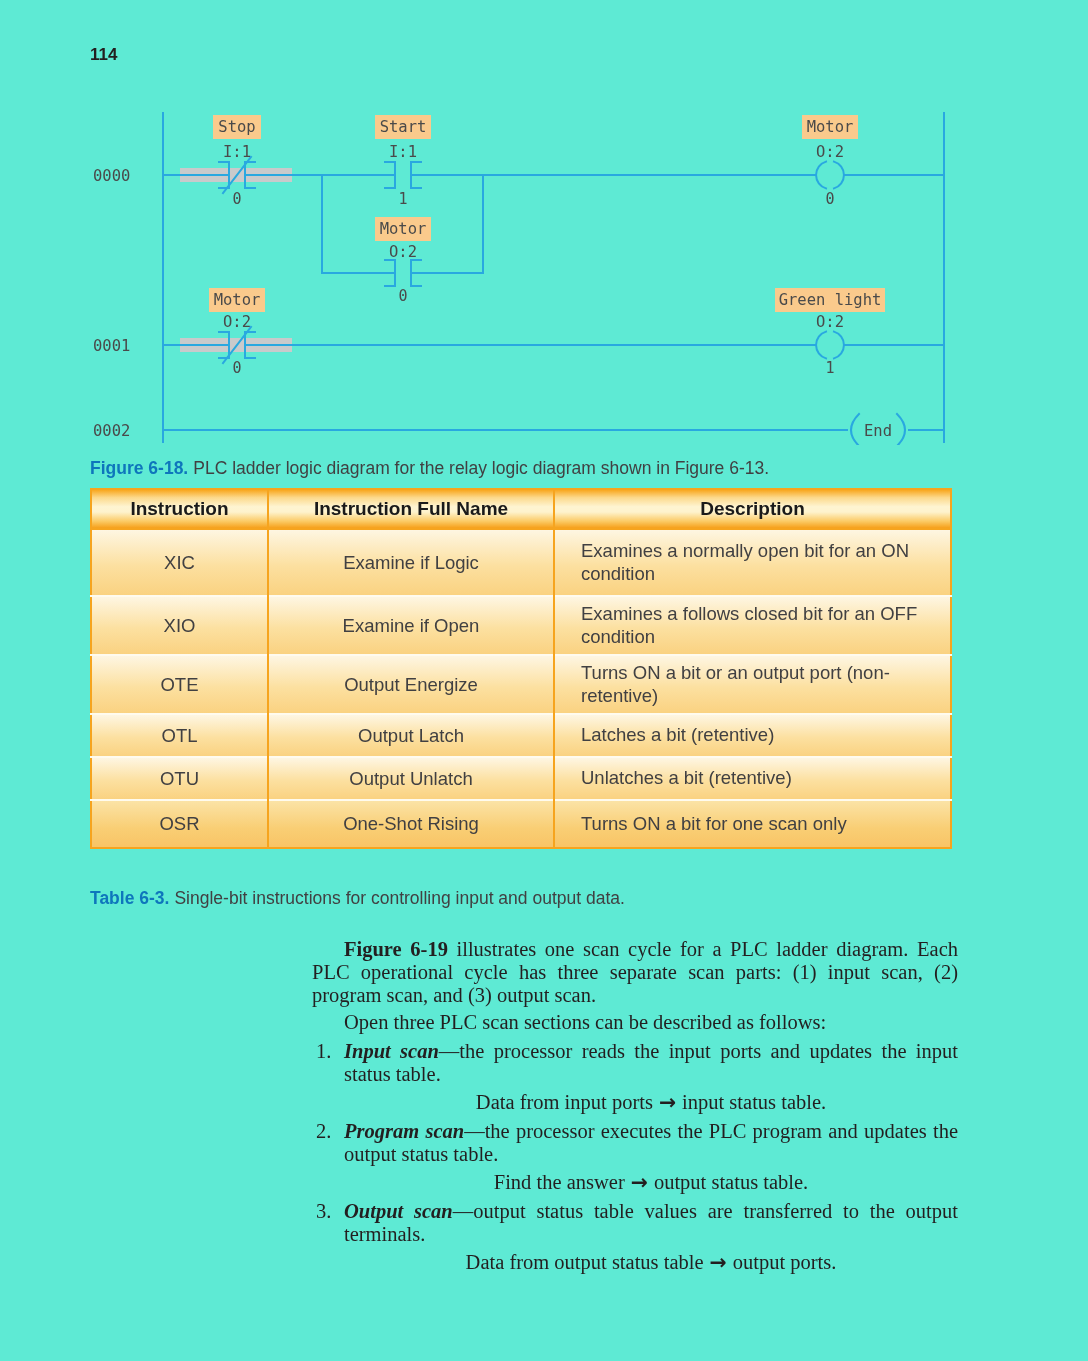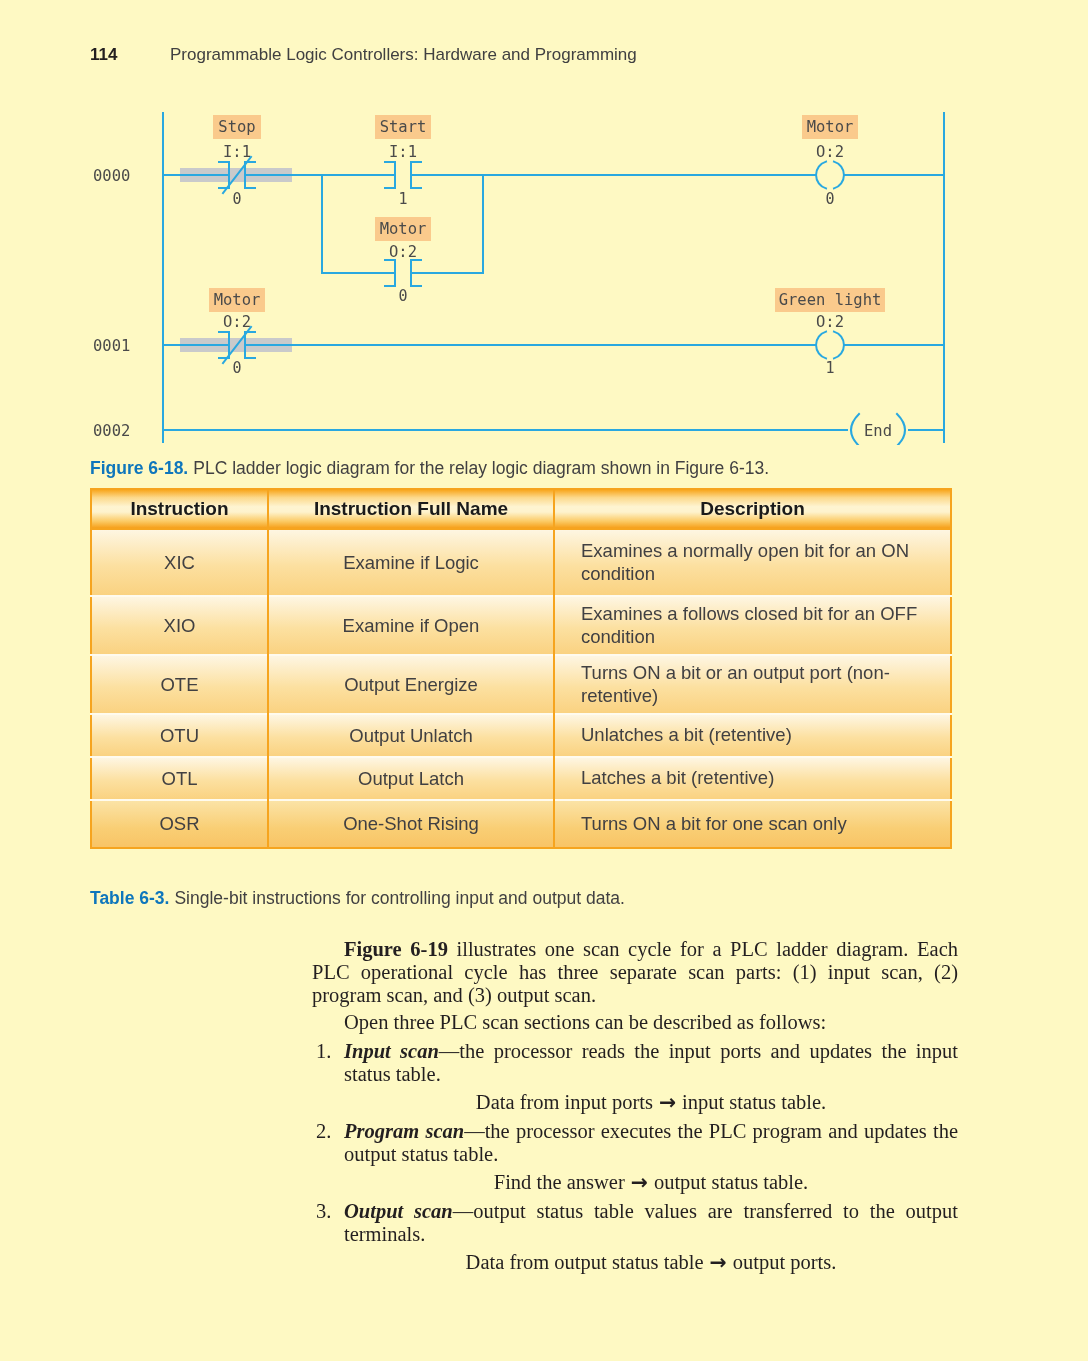--- a/index.html
+++ b/index.html
@@ -1,16 +1,16 @@
 <!DOCTYPE html>
 <html><head>
 <meta charset="utf-8">
 <style>
   html,body{margin:0;padding:0;background:#fff;}
-  .page{position:relative;width:1088px;height:1361px;background:#fef9c3;overflow:hidden;
+  .page{position:relative;width:1088px;height:1361px;background:#5eead4;overflow:hidden;
         font-family:"Liberation Sans",sans-serif;color:#231F20;}
 
   
   .runhead{position:absolute;top:45px;left:90px;width:900px;font-size:17px;}
   .runhead .folio{font-weight:bold;color:#231F20;}
   .runhead .title{position:absolute;left:80px;top:0;color:#404041;}
 
   
   .diagram{position:absolute;left:85px;top:105px;width:875px;height:340px;}
   .w{stroke:#29A8E0;stroke-width:2;fill:none;stroke-linecap:square;}
@@ -55,21 +55,20 @@
   .subline{padding-left:32px;margin-top:5px;text-align:center;}
   .arrow{font-family:"DejaVu Sans",sans-serif;font-weight:bold;margin:0 6px;}
 </style>
 </head>
 <body>
 
 <div class="page">
 
   <div class="runhead">
     <span class="folio">114</span>
-    <span class="title">Programmable Logic Controllers: Hardware and Programming</span>
   </div>
 
   <svg class="diagram" width="875" height="340" viewBox="0 0 875 340" xmlns="http://www.w3.org/2000/svg">
 
     <rect class="hl" x="95" y="63" width="112" height="14"></rect>
     <rect class="hl" x="95" y="233" width="112" height="14"></rect>
 
     <line class="w" x1="78" y1="8" x2="78" y2="337"></line>
     <line class="w" x1="859" y1="8" x2="859" y2="337"></line>
 
@@ -174,28 +173,28 @@
         <td class="c">XIO</td>
         <td class="c">Examine if Open</td>
         <td>Examines a follows closed bit for an OFF condition</td>
       </tr>
       <tr class="h58">
         <td class="c">OTE</td>
         <td class="c">Output Energize</td>
         <td>Turns ON a bit or an output port (non-retentive)</td>
       </tr>
       <tr class="h43">
+        <td class="c">OTL</td>
+        <td class="c">Output Latch</td>
+        <td>Latches a bit (retentive)</td>
+      </tr>
+      <tr class="h43">
         <td class="c">OTU</td>
         <td class="c">Output Unlatch</td>
         <td>Unlatches a bit (retentive)</td>
-      </tr>
-      <tr class="h43">
-        <td class="c">OTL</td>
-        <td class="c">Output Latch</td>
-        <td>Latches a bit (retentive)</td>
       </tr>
       <tr class="h44">
         <td class="c">OSR</td>
         <td class="c">One-Shot Rising</td>
         <td>Turns ON a bit for one scan only</td>
       </tr>
     </tbody>
   </table>
 
   <div class="tabcap">

